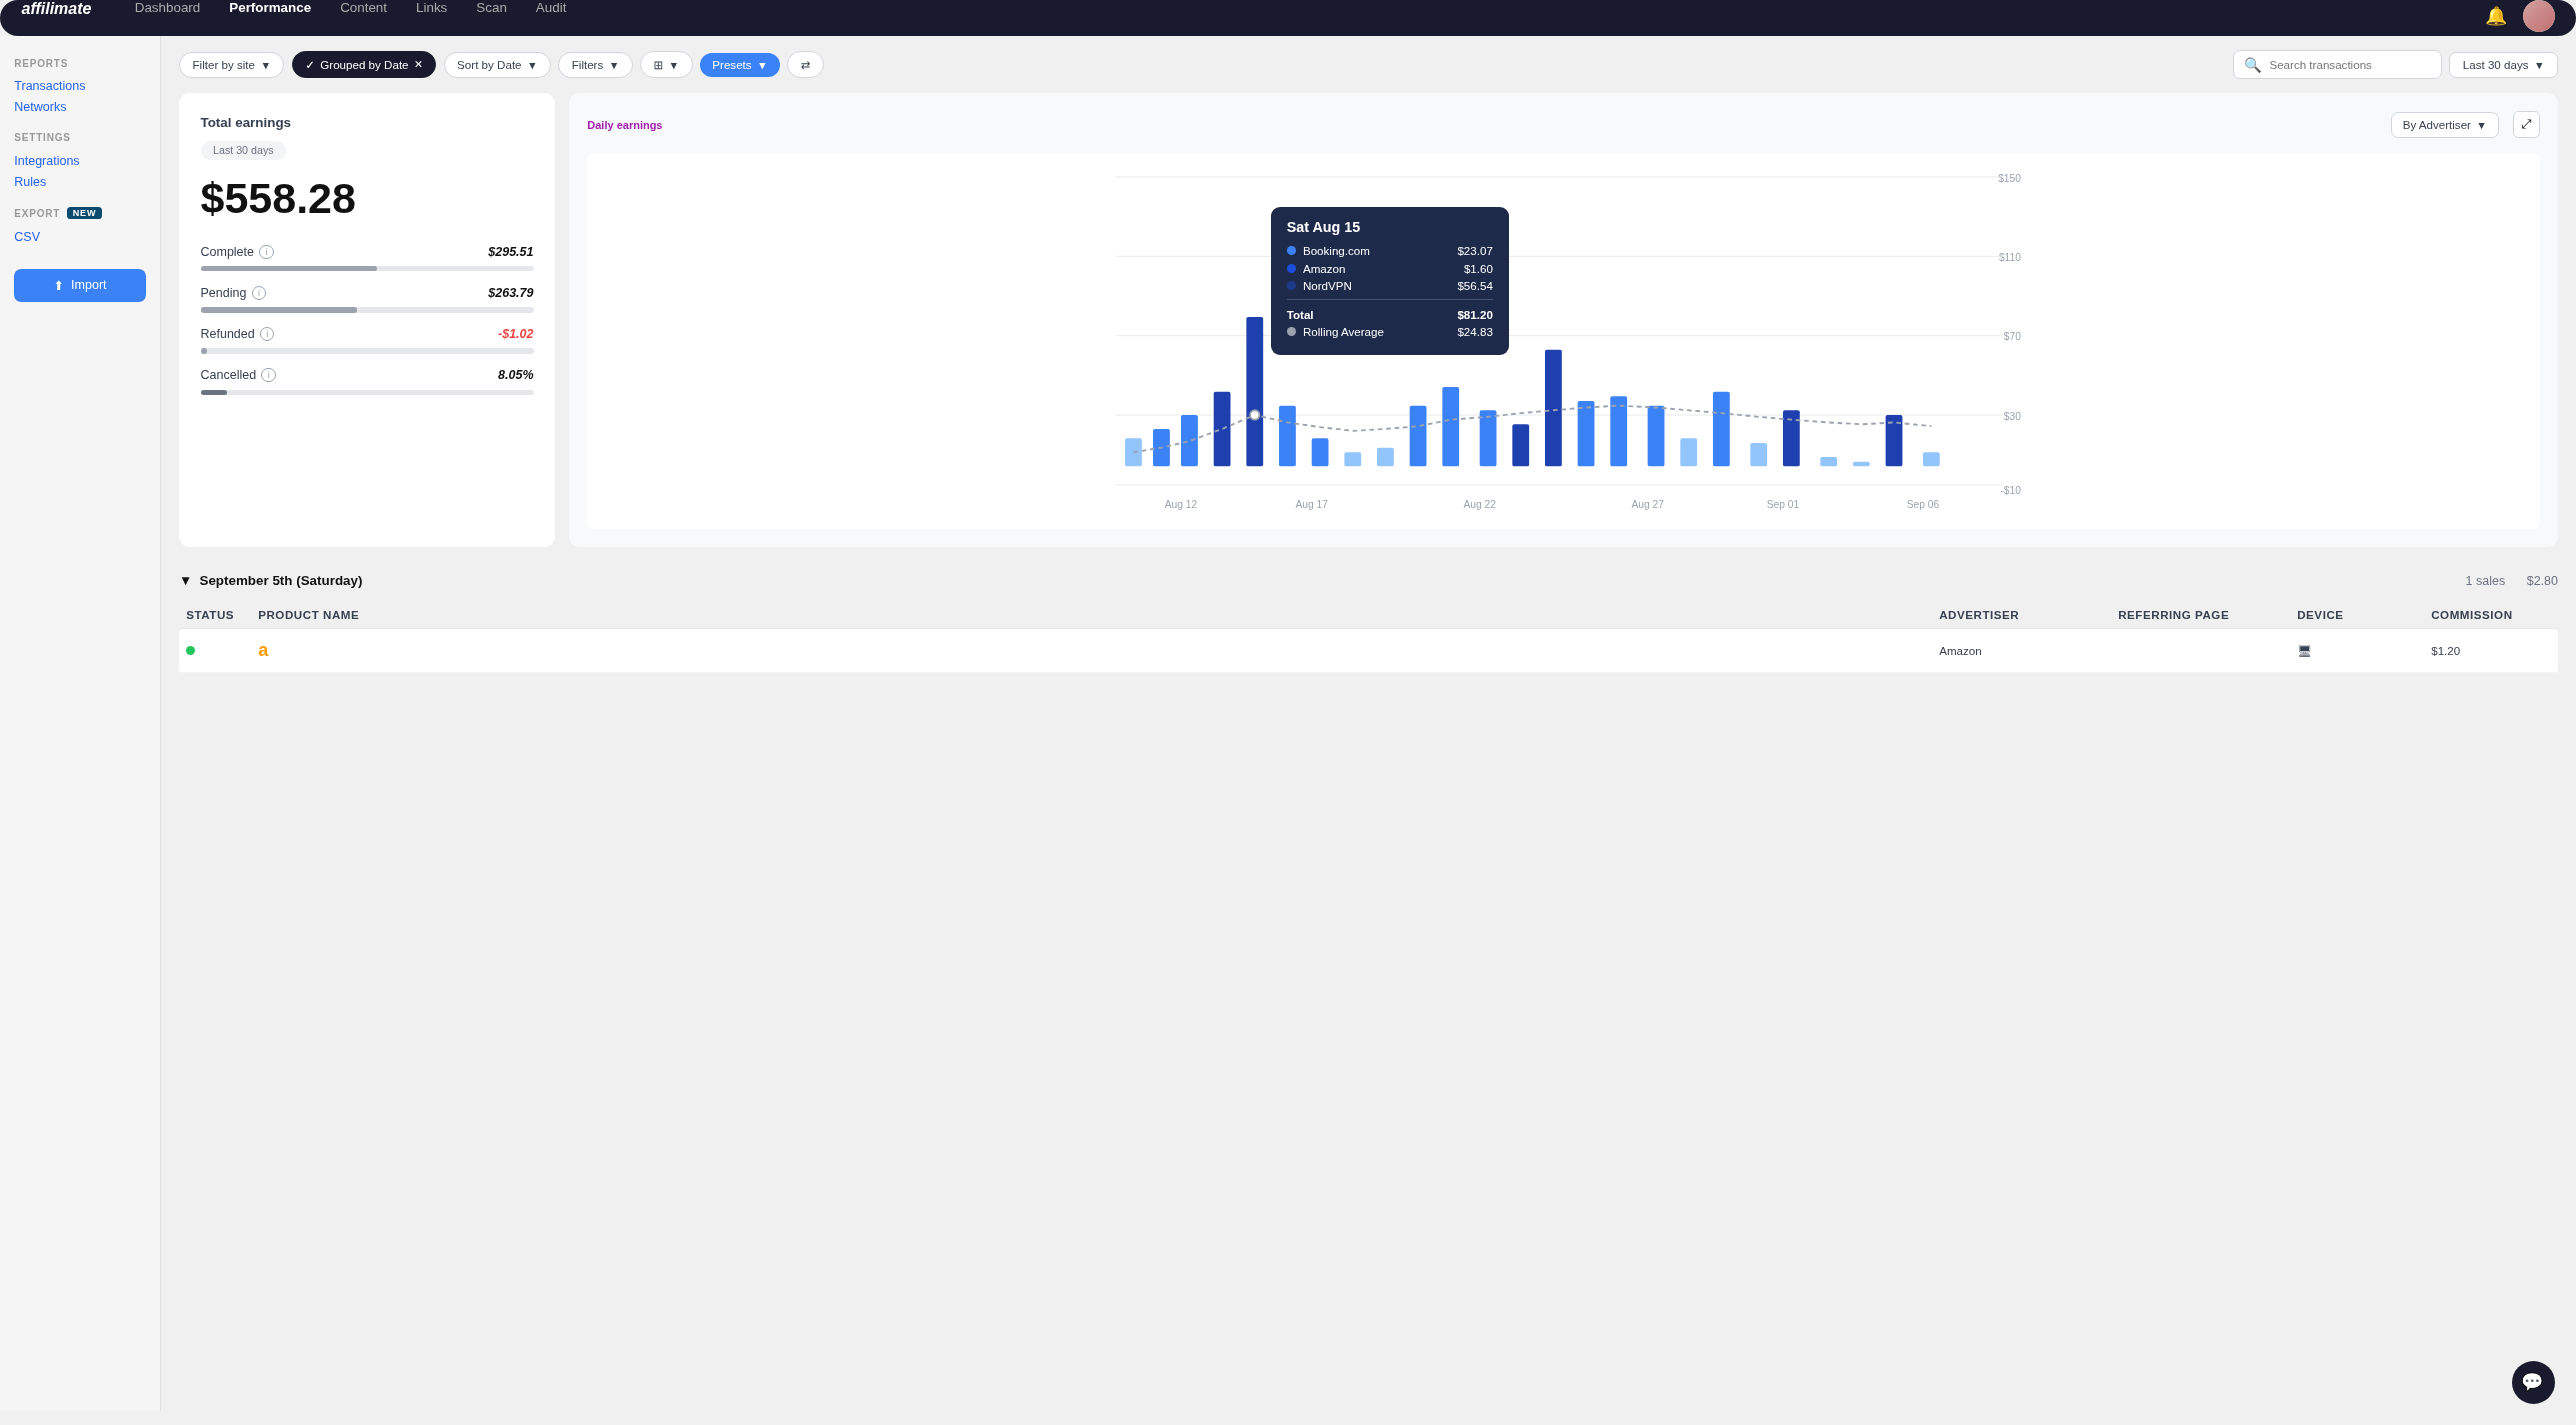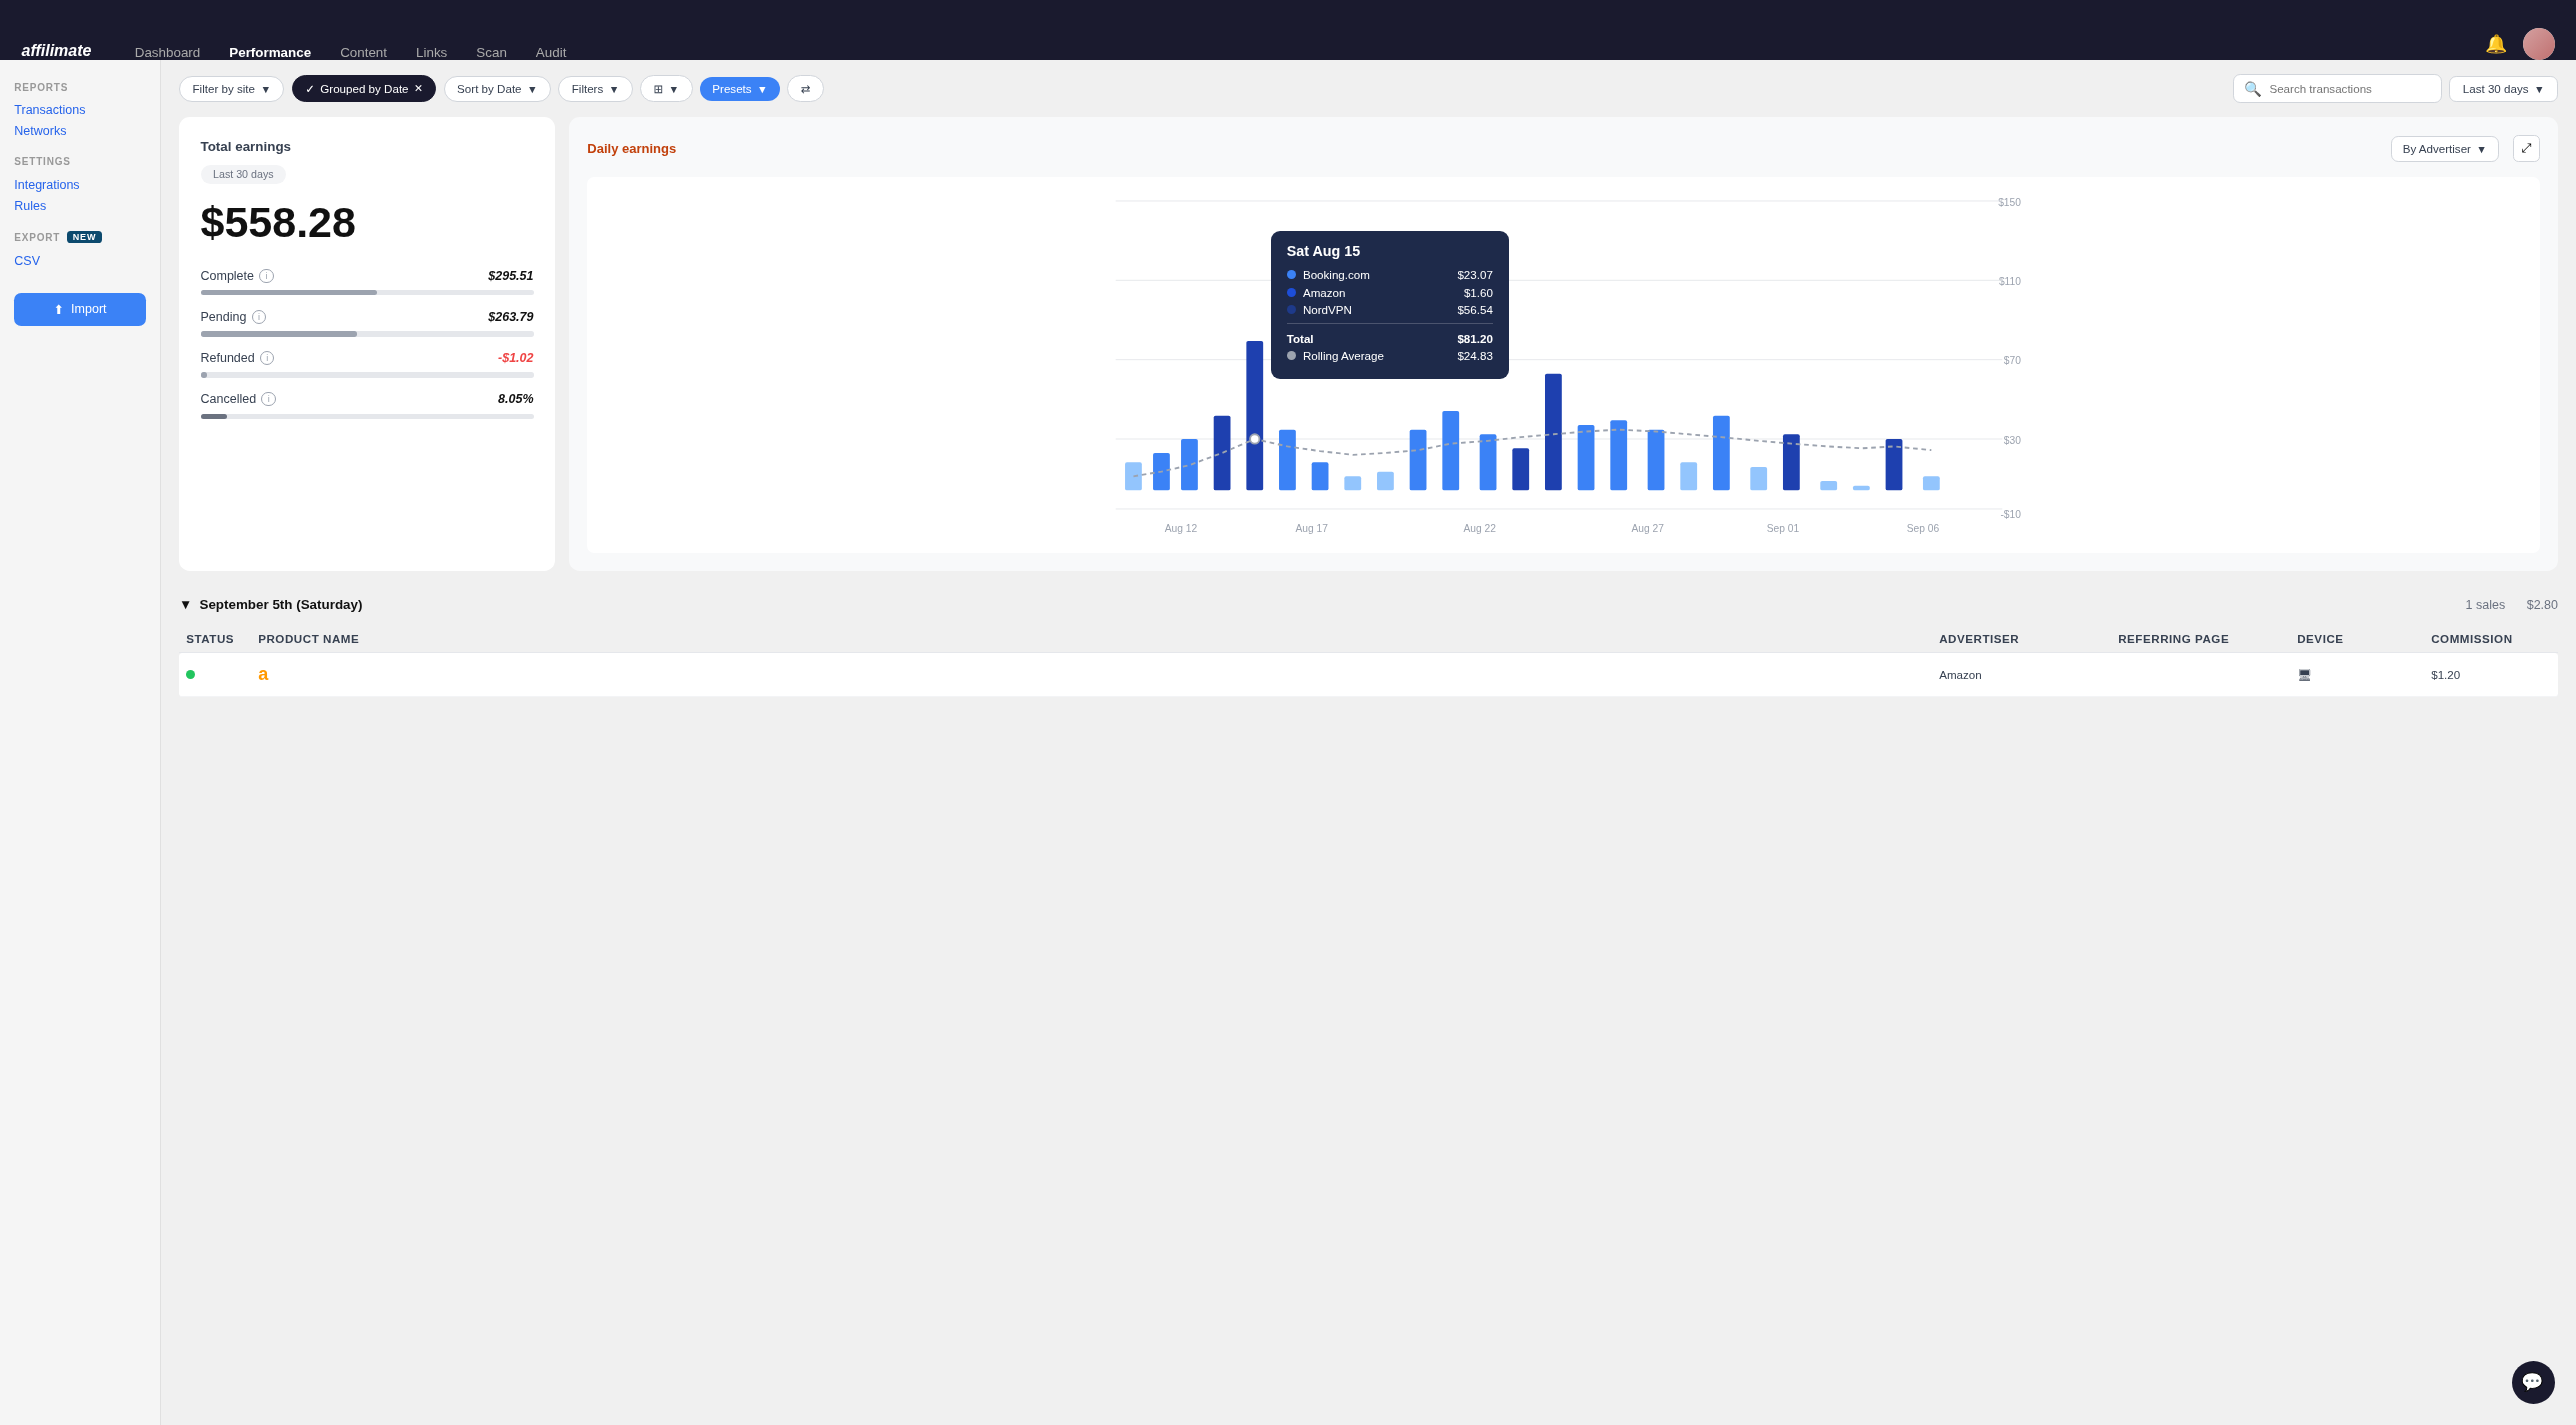--- a/index.html
+++ b/index.html
@@ -2,24 +2,25 @@
 <html style="font-size:14.3px"><head>
   <meta charset="utf-8">
   <style>
     * { box-sizing: border-box; margin: 0; padding: 0; }
     body { font-family: -apple-system, BlinkMacSystemFont, 'Segoe UI', sans-serif; background: #f0f0f0; color: #333; }
 
     
     .top-nav {
       background: #1a1a2e;
       display: flex;
-      align-items: flex-end;
+      align-items: flex-start;
       padding: 0 21.5px;
-      height: 60px;
+      height: 36px;
       gap: 29px;
+      border-radius: 19px;
     }
     .logo {
       color: #fff;
       font-weight: 700;
       font-size: 16px;
       font-style: italic;
       margin-right: 14.3px;
     }
     .nav-link {
       color: #aaa;
@@ -288,23 +289,23 @@
       padding: 18px;
       position: relative;
     }
     .chart-header {
       display: flex;
       justify-content: space-between;
       align-items: center;
       margin-bottom: 14.3px;
     }
     .chart-title {
-      font-size: 13px;
+      font-size: 11px;
       font-weight: 600;
-      color: #c2410c;
+      color: #a21caf;
     }
     .by-advertiser-btn {
       background: #fff;
       border: 0.9px solid #d1d5db;
       border-radius: 7.2px;
       padding: 5.4px 10.7px;
       font-size: 11.6px;
       cursor: pointer;
       display: flex;
       align-items: center;

